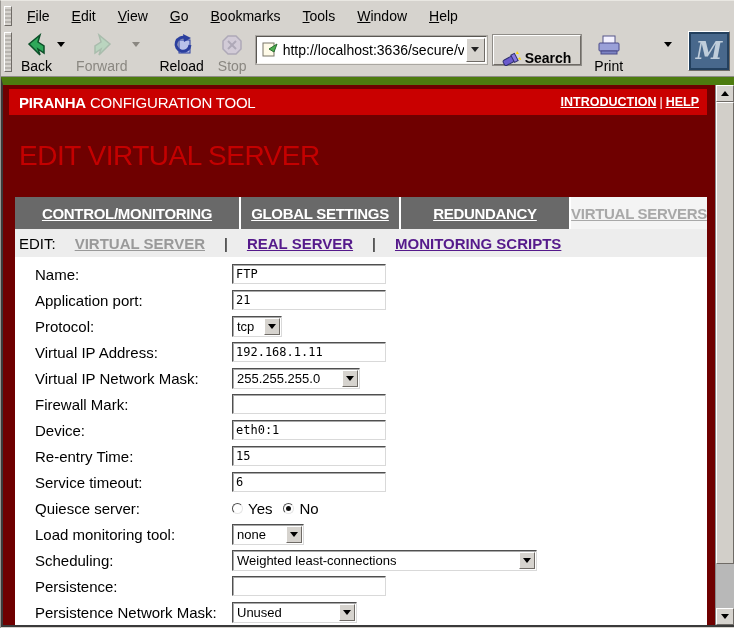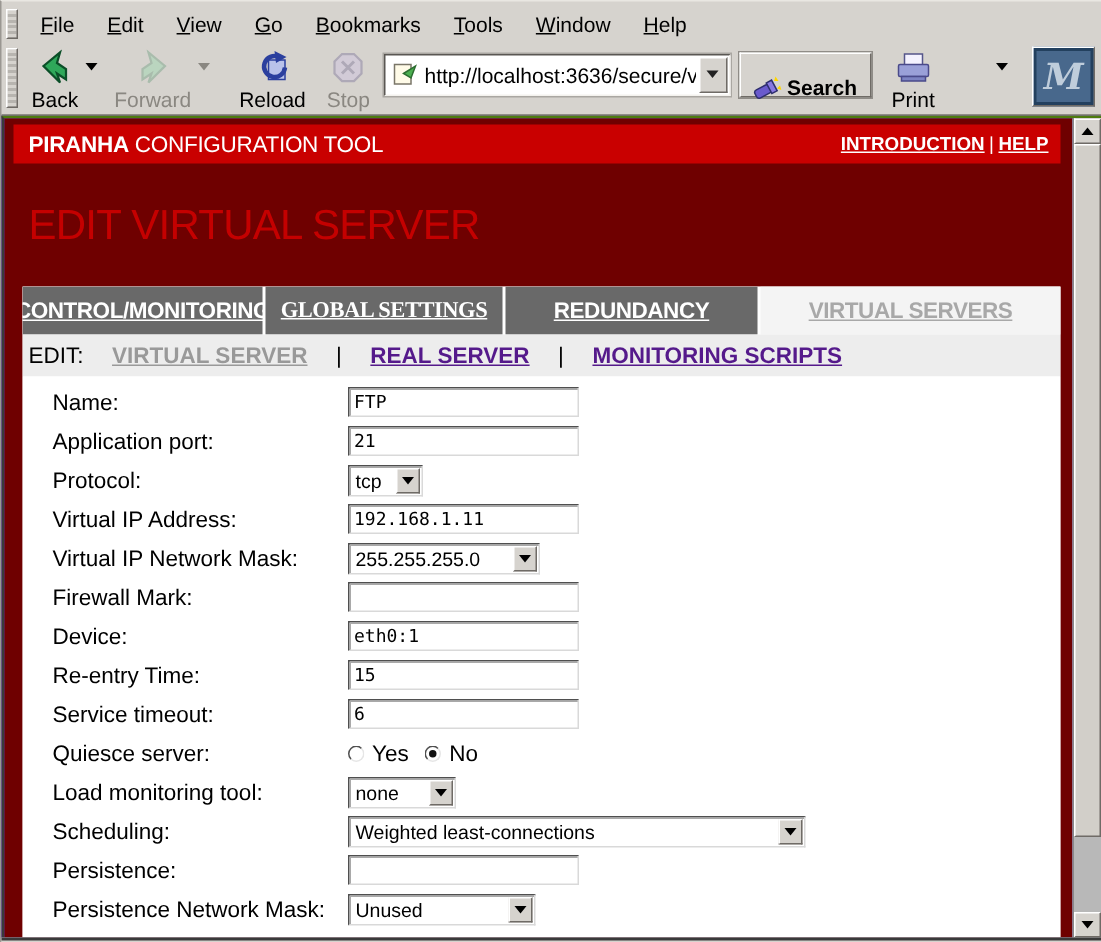--- a/index.html
+++ b/index.html
@@ -44,41 +44,41 @@
 
   .print-group { display:flex; align-items:center; margin-right:10px;gap:36px; }
 
   .moz-logo { width:42px; height:40px; background:#48688c; border:1px solid; margin-bottom:2px;
               border-color:#fff #6f6b66 #6f6b66 #fff; box-shadow:inset 0 0 0 2px #1f3play954; 
               display:flex; align-items:center; justify-content:center; }
   .moz-logo { box-shadow:inset 0 0 0 2px #23405e; }
   .moz-m { font-family:"DejaVu Serif", serif; font-style:italic; font-weight:bold; font-size:24px; color:#bfcddb; }
 
   
-  .viewport { height:548px; border-top:2px solid #4d7c0f; border-left:2px solid #3a3a3a;
-              display:flex; background:#6d28d9; }
+  .viewport { height:548px; border-top:8px solid #4d7c0f; border-left:2px solid #3a3a3a;
+              display:flex; background:#737373; }
   .page { flex:1; background:#6f0000; padding:4px 8px 0 6px; display:flex; flex-direction:column; overflow:hidden; }
 
   .redband { height:26px; background:#c90000; display:flex; align-items:center; justify-content:space-between;
              padding:0 8px 0 10px; }
   .brand { color:#fff; font-size:15px; letter-spacing:-0.2px; }
   .brand b { font-weight:bold; }
   .band-links { color:#fff; font-size:12.5px; font-weight:bold; }
   .band-links a { color:#fff; text-decoration:underline; cursor:pointer; }
   .band-sep { text-decoration:none; font-weight:normal; padding:0 3px; }
 
   .title-area { height:82px; display:flex; align-items:center; padding-left:10px; }
   .page-title { color:#c40000; font-size:28px; letter-spacing:-0.5px; }
 
   .content { flex:1; background:#fff; margin-left:6px; display:flex; flex-direction:column; overflow:hidden; }
 
   .tabs { display:flex; height:32px; gap:2px; background:#fff; }
   .tab { background:#696969; color:#fff; font-weight:bold; font-size:15px; letter-spacing:-0.3px;
          display:flex; align-items:center; justify-content:center; text-decoration:underline; cursor:pointer; }
-  .tab:nth-child(1){ width:160px; } .tab:nth-child(2){ width:158px;font-family:Liberation Serif, serif; } .tab:nth-child(3){ width:168px; }
+  .tab:nth-child(1){ width:224px; } .tab:nth-child(2){ width:158px; } .tab:nth-child(3){ width:168px; }
   .tab.active { flex:1; background:#f4f4f4; color:#a8a8a8; }
 
   .subnav { height:28px; background:#ededed; display:flex; align-items:center; padding-left:4px;
             font-size:15px; gap:19px; }
   .subnav .prefix { color:#000; }
   .subnav a { font-weight:bold; text-decoration:underline; cursor:pointer; }
   .subnav a.current { color:#999; }
   .subnav a.link { color:#551a8b; }
   .subnav .sep { color:#000; }
 

